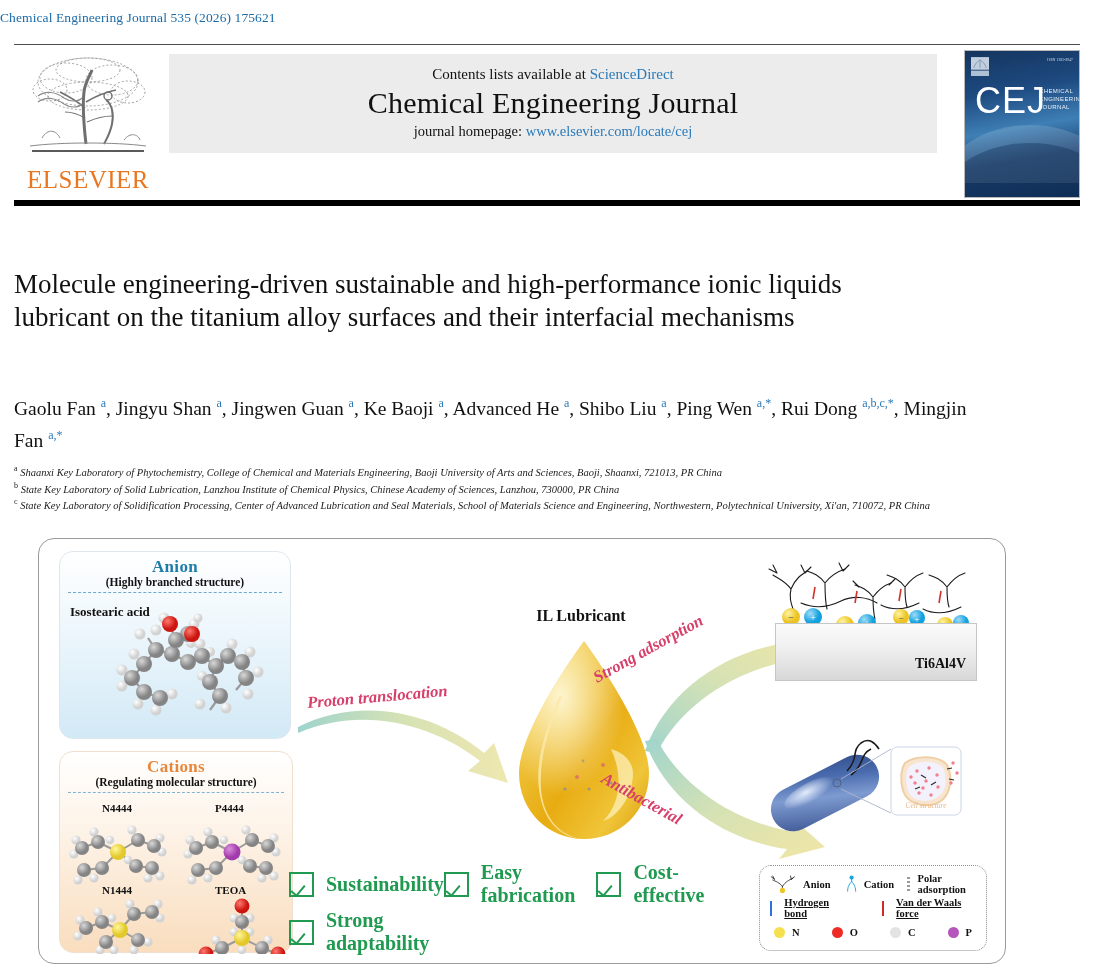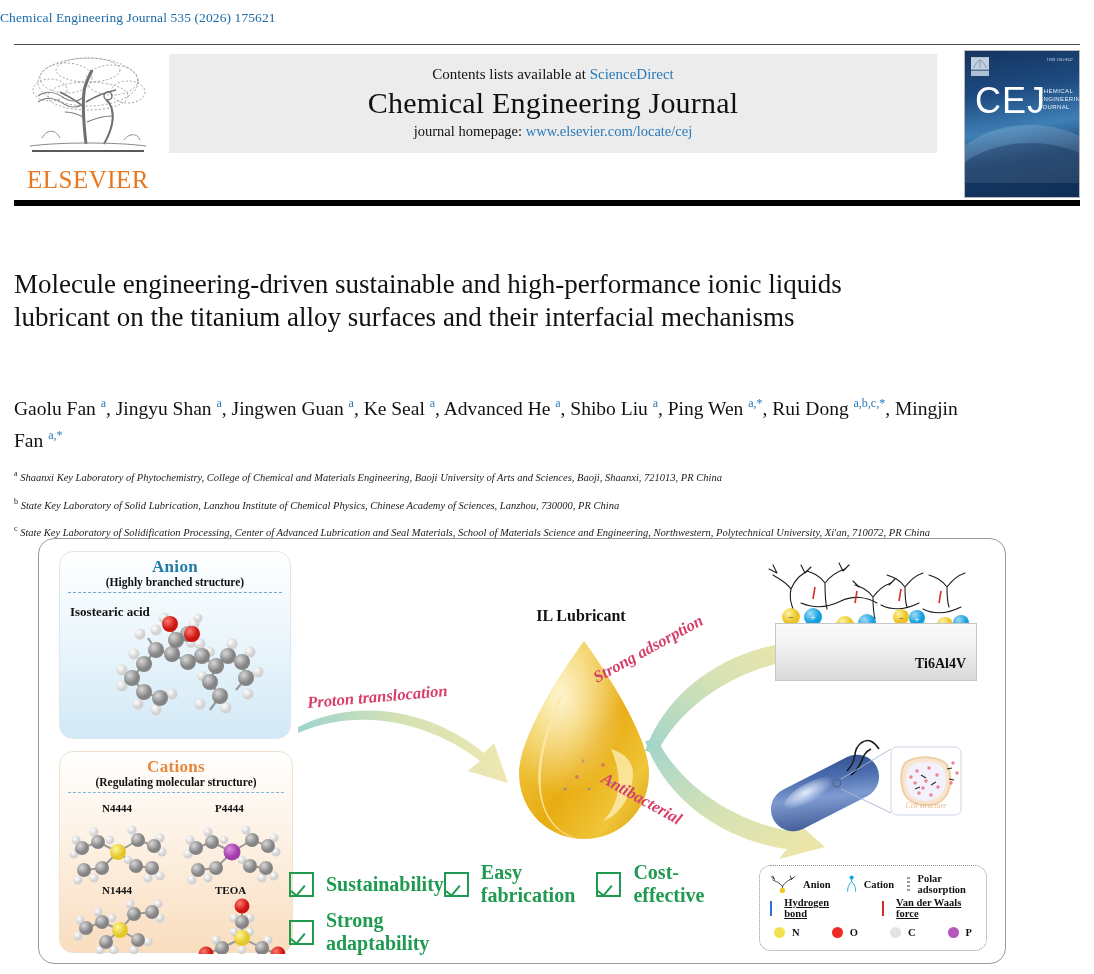--- a/index.html
+++ b/index.html
@@ -92,21 +92,21 @@
     font-size: 27px; line-height: 33px; color: #111;
     font-family: "Liberation Serif", serif;
   }
   .authors {
     position: absolute; left: 14px; top: 390px; width: 960px;
     font-size: 19.5px; line-height: 27px; color: #111;
   }
   .authors sup { font-size: 12px; color: #2a7ab9; vertical-align: super; }
   .affils {
     position: absolute; left: 14px; top: 462px; width: 930px;
-    font-size: 10.5px; line-height: 24px; font-style: italic; color: #1a1a1a;
+    font-size: 10.5px; line-height: 13px; font-style: italic; color: #1a1a1a;
   }
   .affils sup { font-style: normal; font-size: 8px; vertical-align: super; }
   .affils p { margin: 0; }
 
   
   .ga {
     position: absolute; left: 38px; top: 538px;
     width: 968px; height: 426px;
     border: 1.5px solid #9a9a9a; border-radius: 16px;
     background: #fff; box-sizing: border-box;
@@ -280,21 +280,21 @@
       <div>ENGINEERING</div>
       <div>JOURNAL</div>
     </div>
   </div>
 
   <div class="rule-bottom"></div>
 </div>
 
 <div class="art-title">Molecule engineering-driven sustainable and high-performance ionic liquids lubricant on the titanium alloy surfaces and their interfacial mechanisms</div>
 
-<div class="authors"><span>Gaolu Fan </span><sup>a</sup>, <span>Jingyu Shan </span><sup>a</sup>, <span>Jingwen Guan </span><sup>a</sup>, <span>Ke Seal </span><sup>a</sup>, <span>Advanced He </span><sup>a</sup>, <span>Shibo Liu </span><sup>a</sup>, <span>Ping Wen </span><sup>a,*</sup>, <span>Rui Dong </span><sup>a,b,c,*</sup>, <span>Mingjin Fan </span><sup>a,*</sup></div>
+<div class="authors"><span>Gaolu Fan </span><sup>a</sup>, <span>Jingyu Shan </span><sup>a</sup>, <span>Jingwen Guan </span><sup>a</sup>, <span>Ke Baoji </span><sup>a</sup>, <span>Advanced He </span><sup>a</sup>, <span>Shibo Liu </span><sup>a</sup>, <span>Ping Wen </span><sup>a,*</sup>, <span>Rui Dong </span><sup>a,b,c,*</sup>, <span>Mingjin Fan </span><sup>a,*</sup></div>
 
 <div class="affils">
     <p><sup>a</sup> Shaanxi Key Laboratory of Phytochemistry, College of Chemical and Materials Engineering, Baoji University of Arts and Sciences, Baoji, Shaanxi, 721013, PR China</p>
     <p><sup>b</sup> State Key Laboratory of Solid Lubrication, Lanzhou Institute of Chemical Physics, Chinese Academy of Sciences, Lanzhou, 730000, PR China</p>
     <p><sup>c</sup> State Key Laboratory of Solidification Processing, Center of Advanced Lubrication and Seal Materials, School of Materials Science and Engineering, Northwestern, Polytechnical University, Xi'an, 710072, PR China</p>
   </div>
 
 <div class="ga">
 
   <div class="panel panel-anion">

